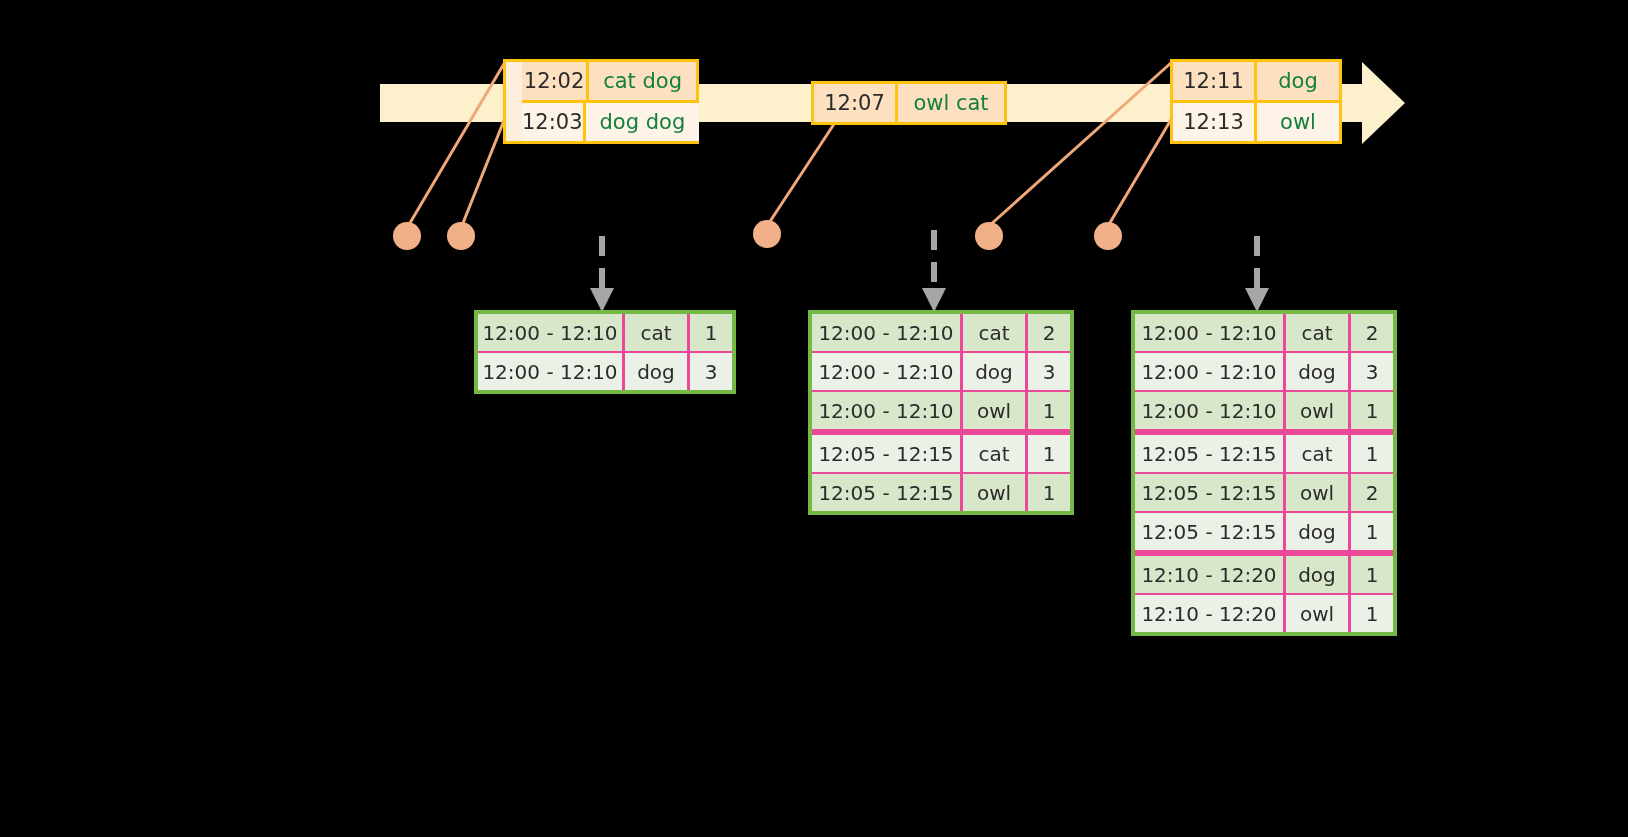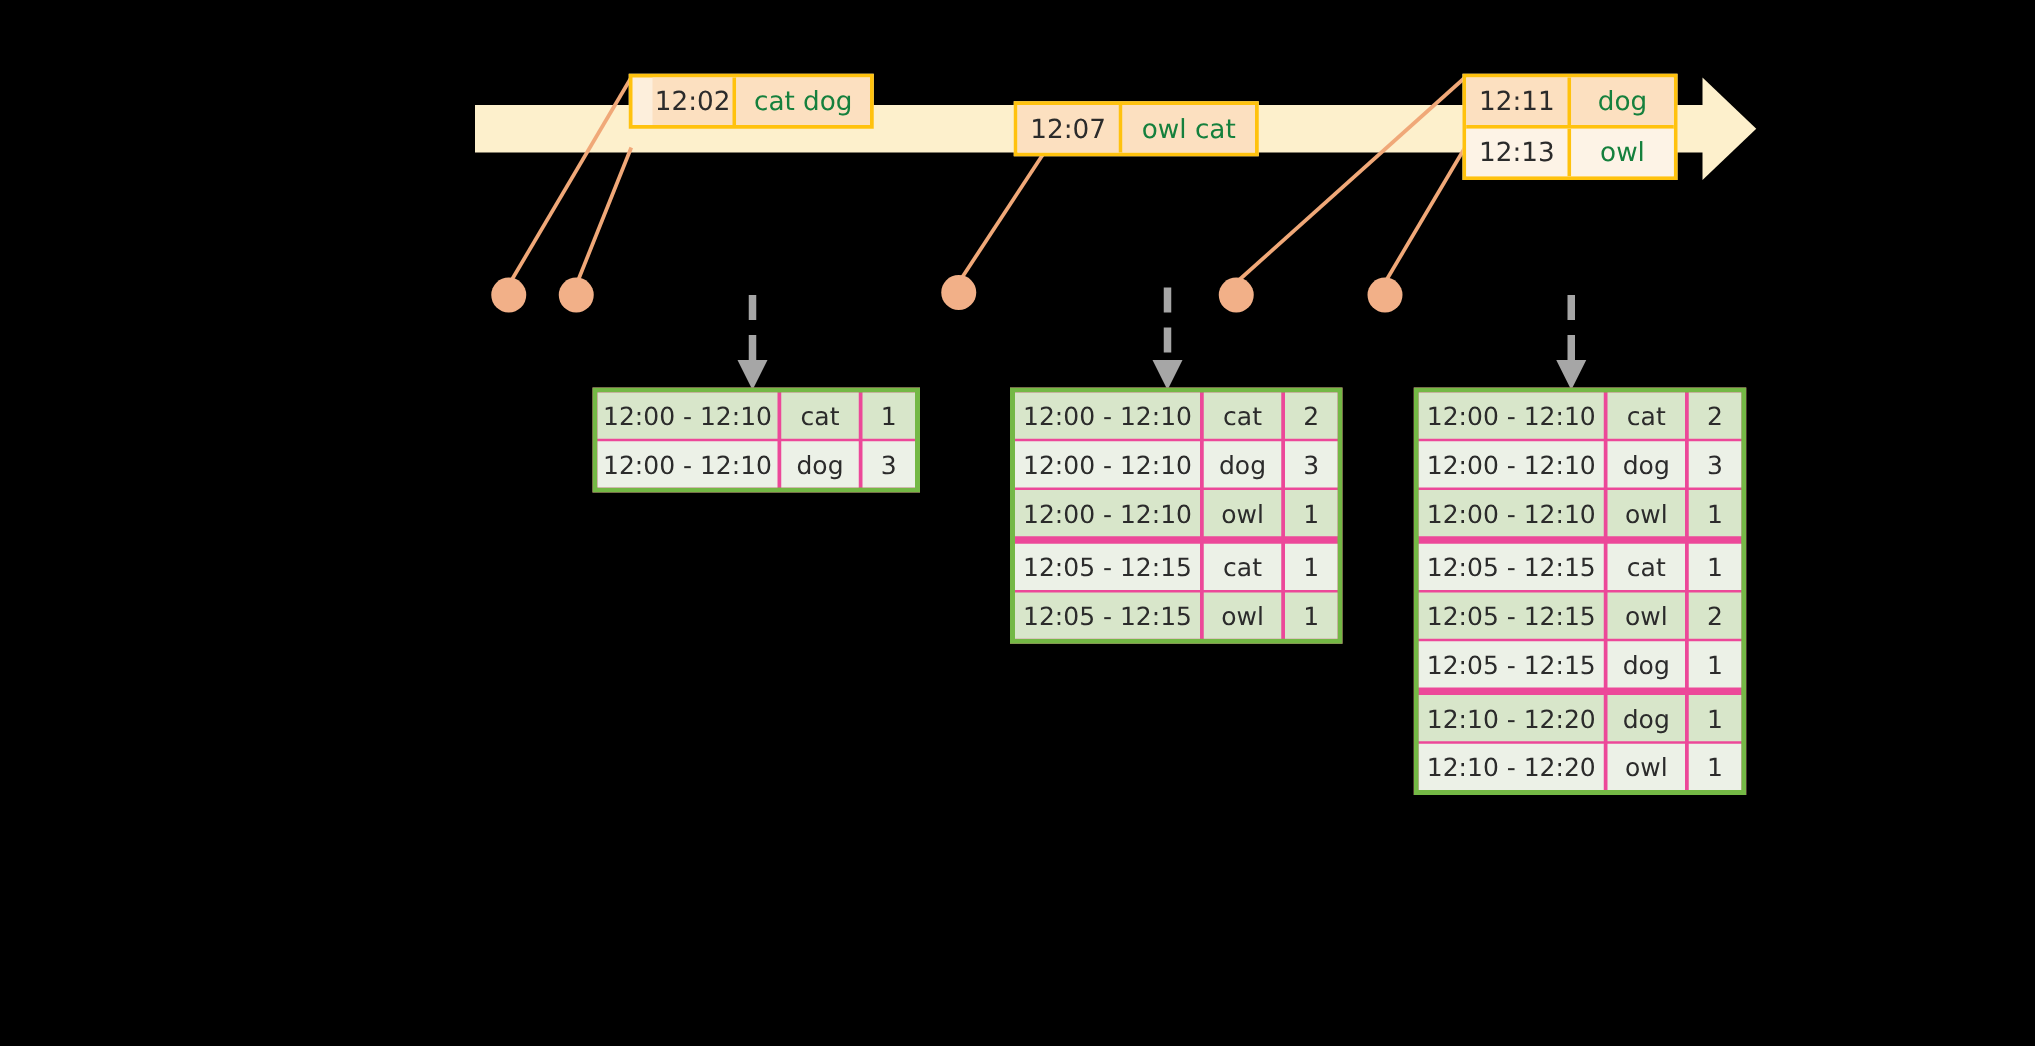--- a/index.html
+++ b/index.html
@@ -159,20 +159,24 @@
         <polygon points="1245,288 1269,288 1257,312" stroke="none"></polygon>
       </g>
     </g>
   </svg>
 
   <div class="evt-group" style="left:503px; top:59px; width:196px;padding-left:16px;">
     <div class="evt-row shade">
       <div class="evt-time">12:02</div>
       <div class="evt-words">cat dog</div>
     </div>
+    <div class="evt-row plain">
+      <div class="evt-time">12:03</div>
+      <div class="evt-words">dog dog</div>
+    </div>
   </div>
 
   <div class="evt-group" style="left:811px; top:81px; width:196px;">
     <div class="evt-row shade">
       <div class="evt-time">12:07</div>
       <div class="evt-words">owl cat</div>
     </div>
   </div>
 
   <div class="evt-group" style="left:1170px; top:59px; width:172px;text-align:right;">

